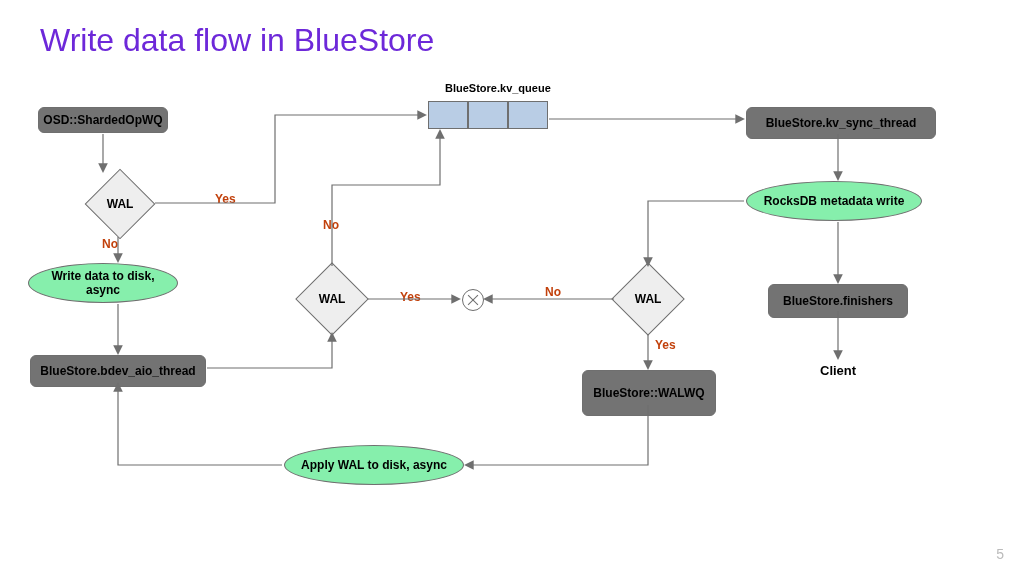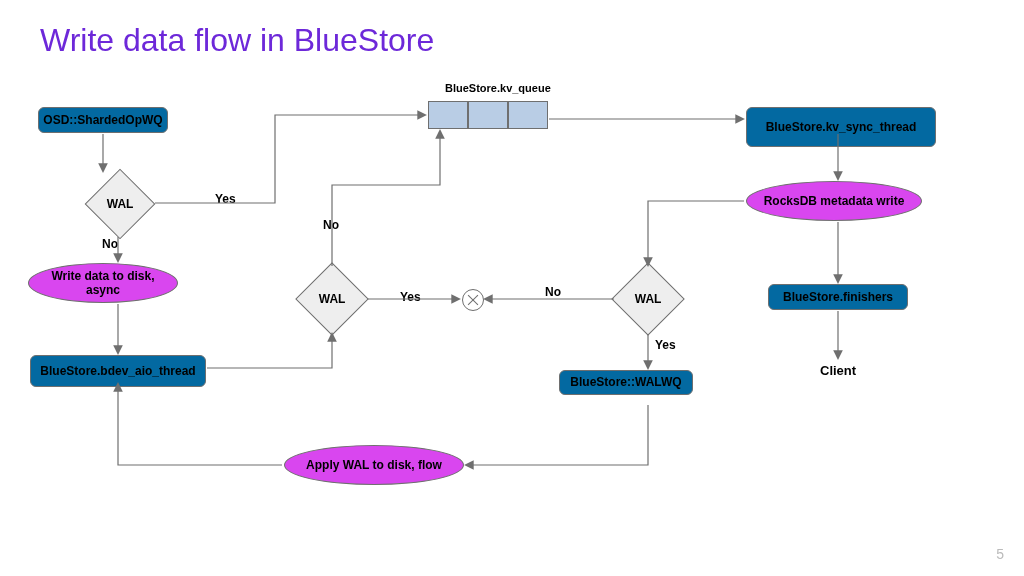--- a/index.html
+++ b/index.html
@@ -1,28 +1,28 @@
 <!DOCTYPE html>
 <html><head>
 <meta charset="utf-8">
 <style>
   html,body{margin:0;padding:0;width:1024px;height:576px;background:#fff;font-family:Arial,Helvetica,sans-serif;color:#000;position:relative;overflow:hidden}
   .title{position:absolute;left:40px;top:22px;font-size:32px;font-weight:400;color:#6d28d9}
   .pagenum{position:absolute;right:20px;bottom:14px;font-size:14px;color:#bbb}
   .node{position:absolute;box-sizing:border-box;font-size:12px;font-weight:700;text-align:center;display:flex;align-items:center;justify-content:center;line-height:1.2;padding:4px}
-  .rect{background:#0369a1;border:1px solid #6f6f6f;border-radius:6px}
-  .ellipse{background:#d946ef;border:1px solid #6f6f6f;border-radius:50%}
+  .rect{background:#737373;border:1px solid #6f6f6f;border-radius:6px}
+  .ellipse{background:#86efac;border:1px solid #6f6f6f;border-radius:50%}
   .diamond{background:#eee;border:1px solid #6f6f6f;transform:rotate(45deg)}
   .diamond span{transform:rotate(-45deg)}
   .qbox{background:#b9cde5;border:1px solid #6f6f6f}
   .crossnode{position:absolute;width:20px;height:20px;border:1px solid #6f6f6f;border-radius:50%;background:#fff}
   .crossnode::before,.crossnode::after{content:"";position:absolute;left:50%;top:50%;width:14px;height:1px;background:#6f6f6f}
   .crossnode::before{transform:translate(-50%,-50%) rotate(45deg)}
   .crossnode::after{transform:translate(-50%,-50%) rotate(-45deg)}
-  .lbl{position:absolute;font-size:12px;font-weight:700;color:#000000}
+  .lbl{position:absolute;font-size:12px;font-weight:700;color:#c2410c}
   .queue-label{position:absolute;font-weight:700;font-size:11px}
   .client{position:absolute;font-weight:700;font-size:13px}
   svg.arrows{position:absolute;left:0;top:0;width:1024px;height:576px;pointer-events:none}
 </style>
 </head>
 <body>
 
 <div class="title">Write data flow in BlueStore</div>
 <div class="pagenum">5</div>
 
@@ -51,29 +51,29 @@
 <div class="lbl" style="left:323px;top:218px">No</div>
 
 <div class="crossnode" style="left:462px;top:289px"></div>
 <div class="lbl" style="left:545px;top:285px">No</div>
 
 <div class="node diamond" style="left:622px;top:273px;width:52px;height:52px">
     <span>WAL</span>
   </div>
 <div class="lbl" style="left:655px;top:338px">Yes</div>
 
-<div class="node rect" style="left:559px;top:370px;width:134px;height:25px">BlueStore::WALWQ</div>
+<div class="node rect" style="left:582px;top:370px;width:134px;height:46px">BlueStore::WALWQ</div>
 
-<div class="node ellipse" style="left:284px;top:445px;width:180px;height:40px">Apply WAL to disk, flow</div>
+<div class="node ellipse" style="left:284px;top:445px;width:180px;height:40px">Apply WAL to disk, async</div>
 
-<div class="node rect" style="left:746px;top:107px;width:190px;height:40px">BlueStore.kv_sync_thread</div>
+<div class="node rect" style="left:746px;top:107px;width:190px;height:32px">BlueStore.kv_sync_thread</div>
 
 <div class="node ellipse" style="left:746px;top:181px;width:176px;height:40px">RocksDB metadata write</div>
 
-<div class="node rect" style="left:768px;top:284px;width:140px;height:26px">BlueStore.finishers</div>
+<div class="node rect" style="left:768px;top:284px;width:140px;height:34px">BlueStore.finishers</div>
 
 <div class="client" style="left:820px;top:363px">Client</div>
 
 <svg class="arrows">
   <defs>
     <marker id="ah" viewBox="0 0 10 10" refX="8" refY="5" markerWidth="8" markerHeight="8" orient="auto-start-reverse">
       <path d="M0,0 L10,5 L0,10 z" fill="#6f6f6f"></path>
     </marker>
   </defs>
   <g stroke="#6f6f6f" stroke-width="1.2" fill="none">

